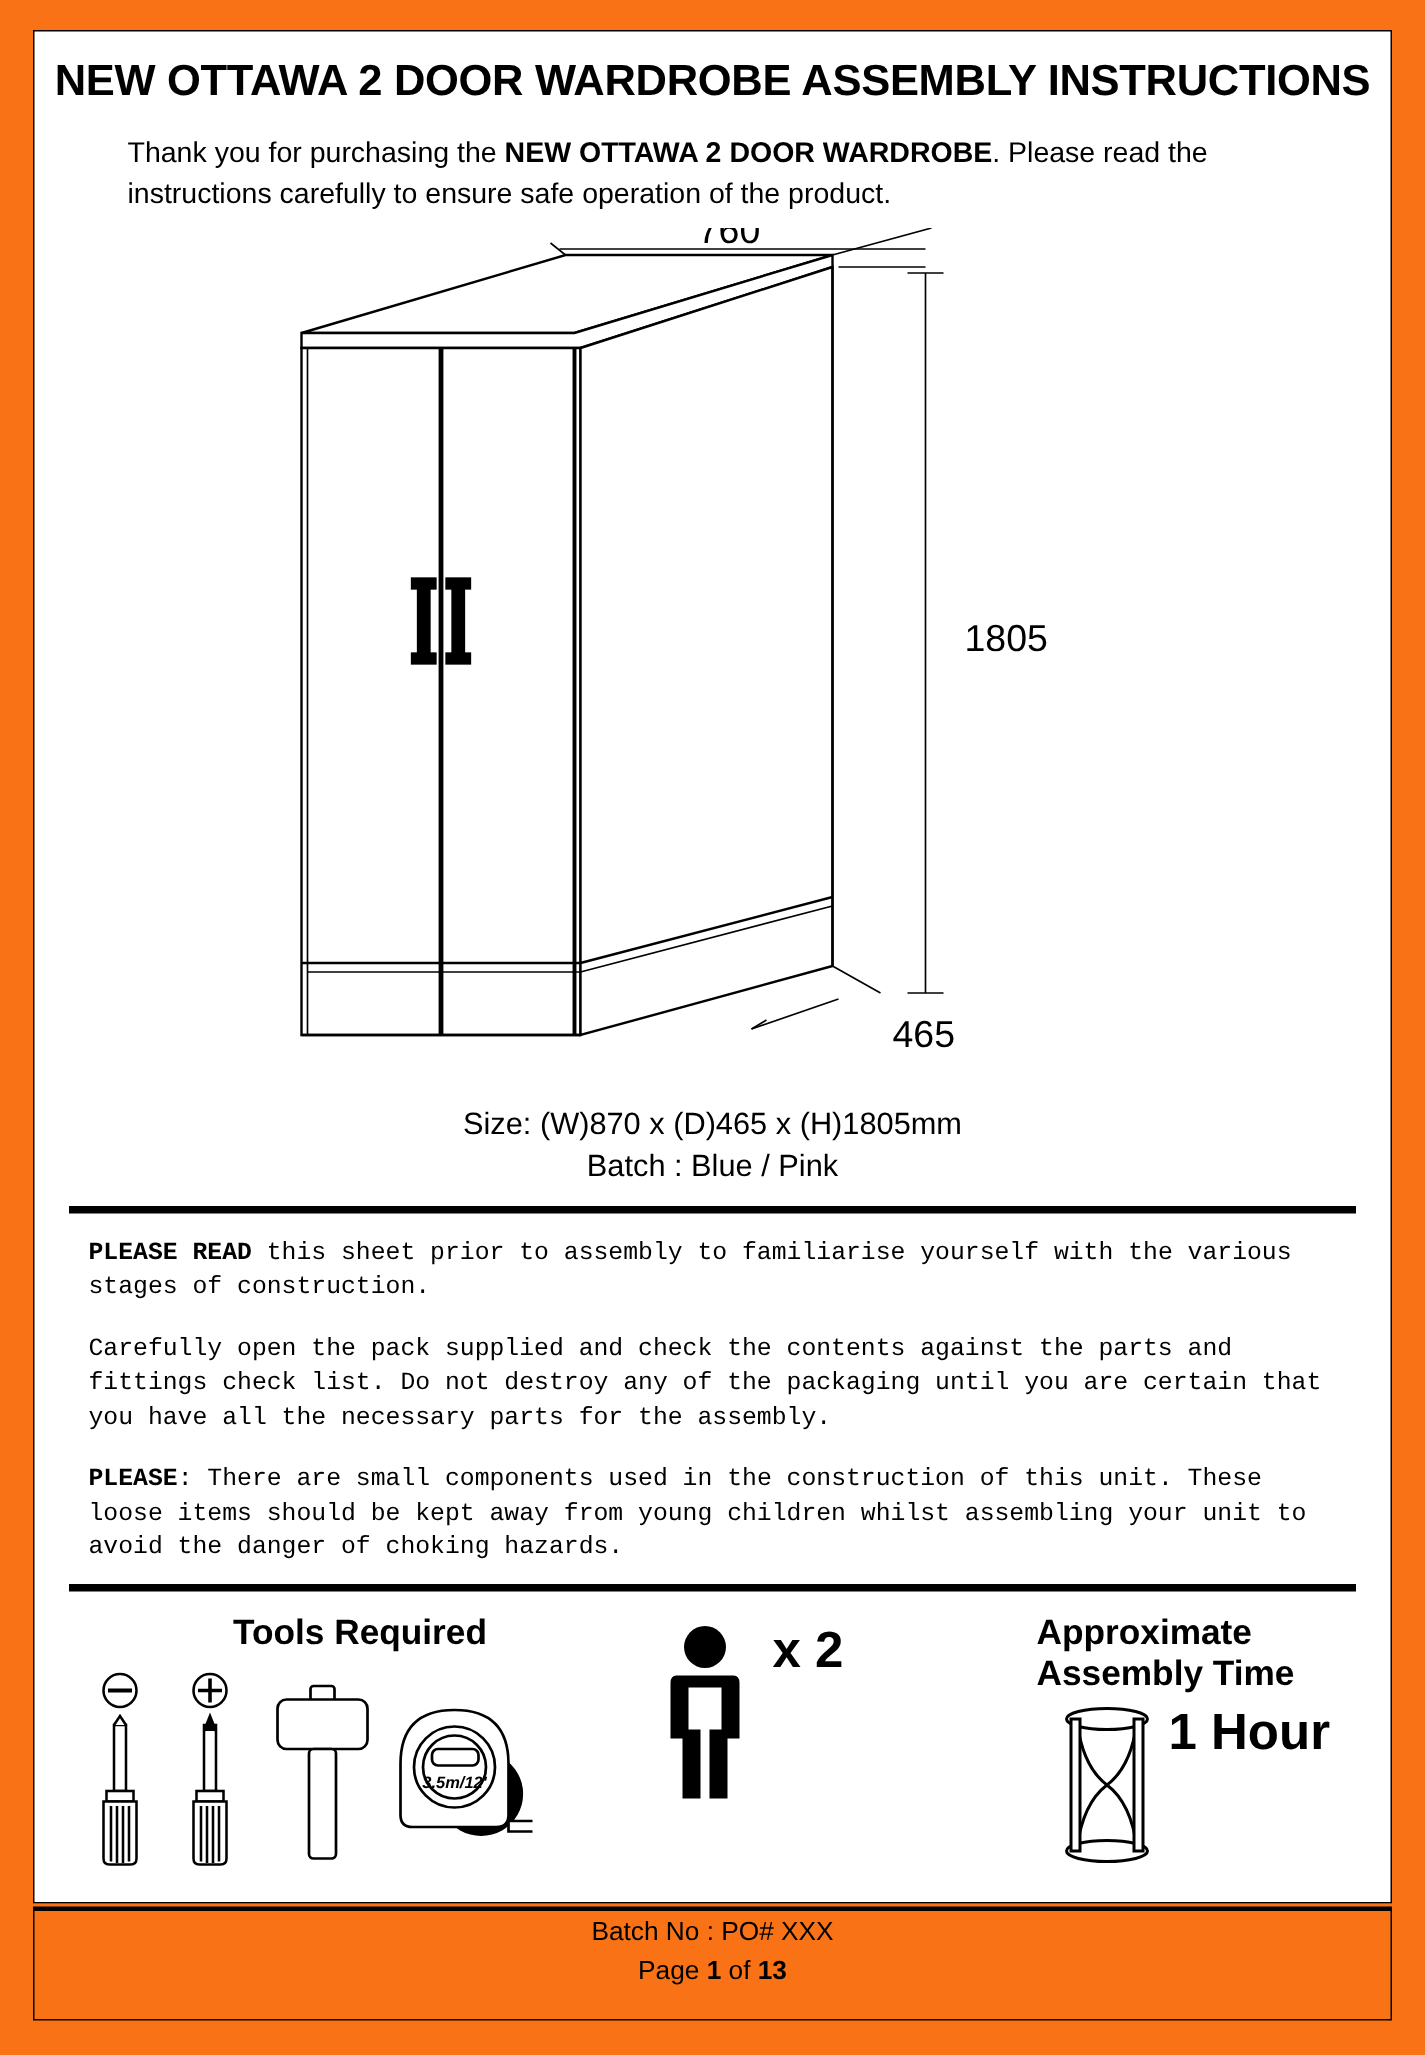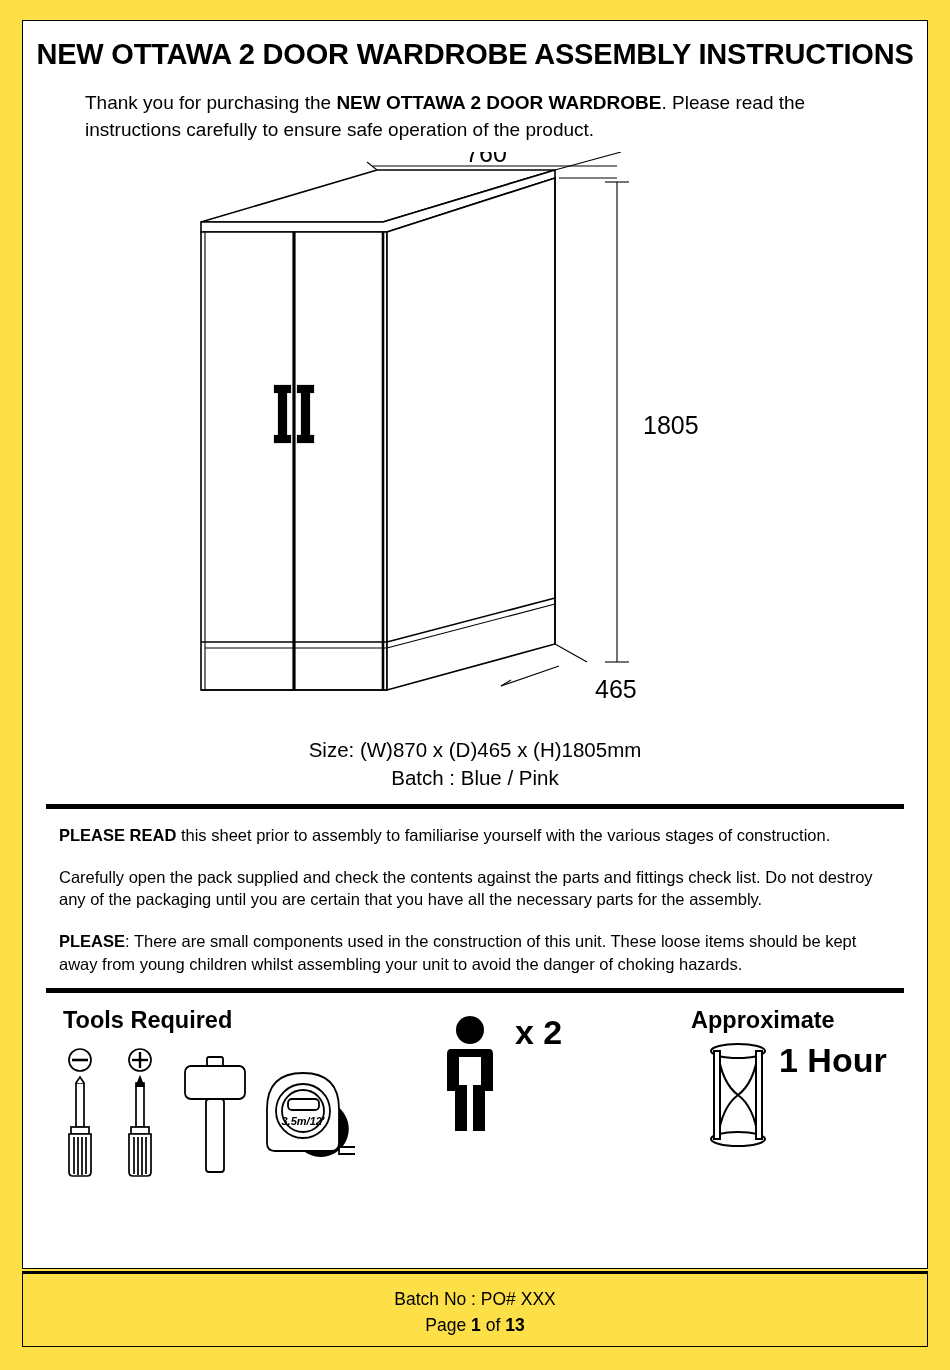--- a/index.html
+++ b/index.html
@@ -6,21 +6,21 @@
   html, body {
     margin: 0; padding: 0;
     background: #ffffff;
     font-family: "Liberation Sans", sans-serif;
     color: #000;
   }
   #page {
     position: relative;
     width: 950px;
     height: 1370px;
-    background: #fde047;
+    background: #f97316;
     overflow: hidden;
   }
   .sheet {
     position: absolute;
     left: 22px;
     top: 20px;
     width: 906px;
     height: 1249px;
     border: 1.5px solid #000;
     background: #fff;
@@ -54,20 +54,21 @@
   }
 
   .rule {
     height: 5px;
     background: #000;
     margin: 13px 23px 0 23px;
   }
 
   .para-block {
     margin: 15px 36px 0 36px;
+    font-family: Liberation Mono, monospace;
   }
   .para {
     font-size: 16.5px;
     line-height: 1.37;
     margin: 0 0 19px 0;
     text-align: left;
   }
   .para:last-child { margin-bottom: 0; }
   .para b { font-weight: bold; }
 
@@ -80,21 +81,21 @@
   .col-tools  { width: 372px; }
   .col-person { width: 272px; }
   .col-time   { width: 216px; }
 
   .col-head {
     font-size: 23.5px;
     font-weight: bold;
     line-height: 1.17;
     margin-bottom: 4px;
   }
-  .col-tools .col-head  { padding-left: 18px; }
+  .col-tools .col-head  { padding-left: 18px; text-align: center; }
   .col-person .col-head { text-align: center; padding-left: 6px; }
   .col-time .col-head   { padding-left: 2px; }
 
   .icon-row {
     display: flex;
     align-items: flex-end;
   }
   .col-tools .icon-row  { padding-left: 12px; margin-top: 12px; }
   .col-person .icon-row { padding-left: 22px; margin-top: 6px; align-items: flex-start; }
   .col-time .icon-row   { padding-left: 16px; margin-top: 6px; align-items: flex-start; }
@@ -113,21 +114,21 @@
 
   .footer {
     position: absolute;
     left: 22px;
     top: 1271px;
     width: 906px;
     height: 76px;
     border: 1.5px solid #000;
     border-top: 3px solid #000;
     text-align: center;
-    padding-top: 12px;
+    padding-top: 0;
   }
   .footer div {
     font-size: 17.5px;
     line-height: 1.5;
   }
   .footer b { font-weight: bold; }
   svg { display: block; }
 </style>
 </head>
 <body>
@@ -293,20 +294,21 @@
               <rect x="34" y="72" width="12" height="46"></rect>
             </g>
           </svg>
           <span class="qty-label">x 2</span>
         </div>
       </div>
 
       <div class="col col-time">
         <div class="col-head">
           <div>Approximate</div>
+          <div>Assembly Time</div>
         </div>
         <div class="icon-row">
           <svg width="66" height="108" viewBox="0 0 66 108">
             <g fill="#fff" stroke="#000" stroke-width="2">
               <ellipse cx="33" cy="10" rx="27" ry="7"></ellipse>
               <ellipse cx="33" cy="98" rx="27" ry="7"></ellipse>
               <path d="M13 12 q4 30 20 42 q-16 12 -20 42" fill="#fff"></path>
               <path d="M53 12 q-4 30 -20 42 q16 12 20 42" fill="#fff"></path>
               <rect x="9" y="10" width="6" height="88"></rect>
               <rect x="51" y="10" width="6" height="88"></rect>

